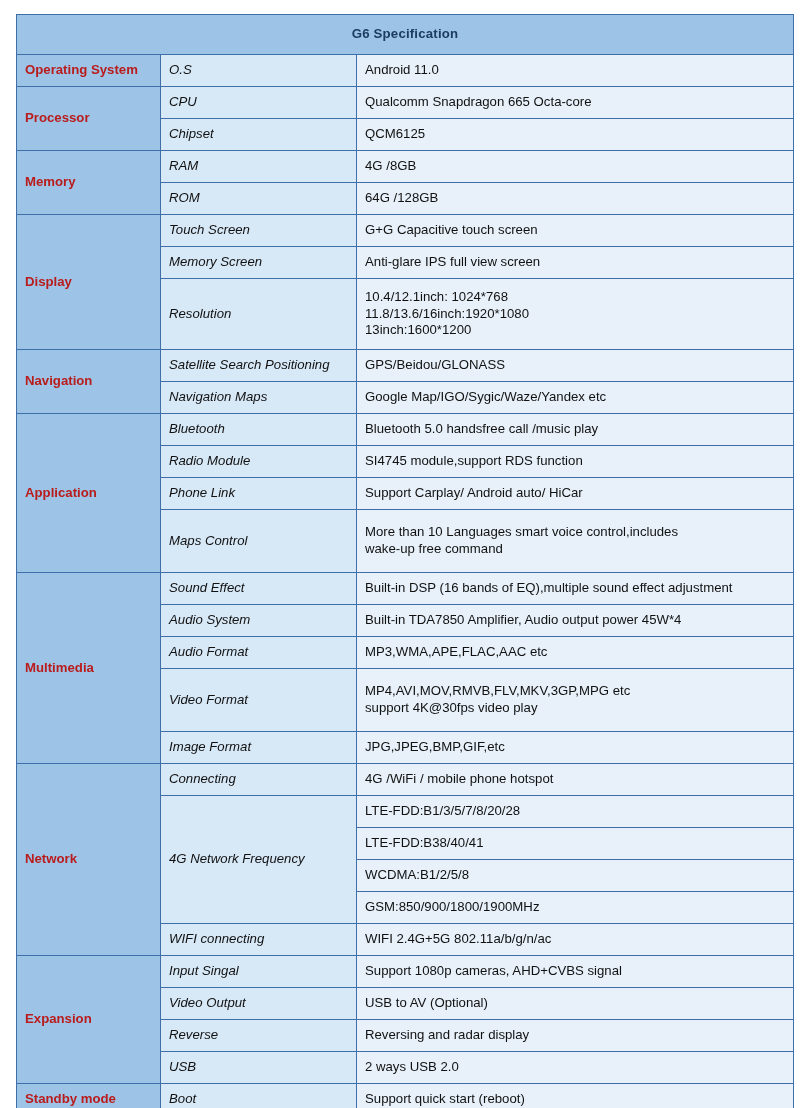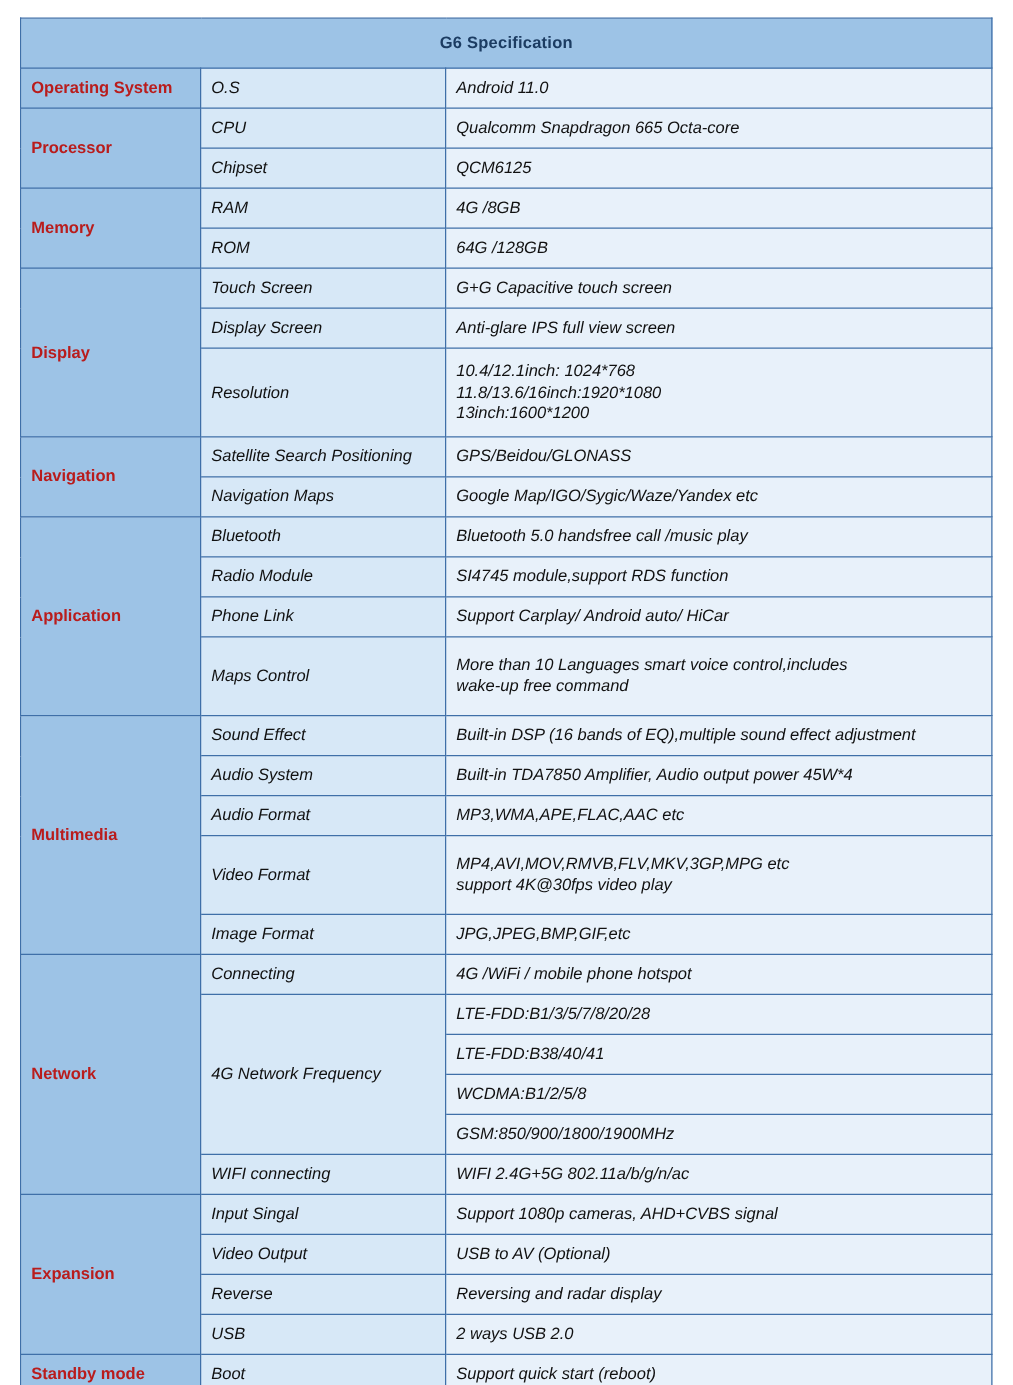--- a/index.html
+++ b/index.html
@@ -50,21 +50,20 @@
     color: #b91c1c;
     width: 144px;
   }
   .sub {
     width: 196px;
     background: #d7e8f7 !important;
     font-style: italic;
   }
   .val {
     background: #e8f1fa !important;
-    font-style: italic;
   }
   .val .line {
     display: block;
     white-space: nowrap;
   }
   .tall2 { height: 62px !important; }
   .tall3 { height: 70px !important; }
 </style>
 </head>
 <body>
@@ -106,21 +105,21 @@
         <td class="sub">ROM</td>
         <td class="val">64G /128GB</td>
       </tr>
 
       <tr>
         <td class="cat" rowspan="3">Display</td>
         <td class="sub">Touch Screen</td>
         <td class="val">G+G Capacitive touch screen</td>
       </tr>
       <tr>
-        <td class="sub">Display Screen</td>
+        <td class="sub">Memory Screen</td>
         <td class="val">Anti-glare IPS full view screen</td>
       </tr>
       <tr>
         <td class="sub tall3">Resolution</td>
         <td class="val tall3">
           <span class="line">10.4/12.1inch: 1024*768</span>
           <span class="line">11.8/13.6/16inch:1920*1080</span>
           <span class="line">13inch:1600*1200</span>
         </td>
       </tr>

